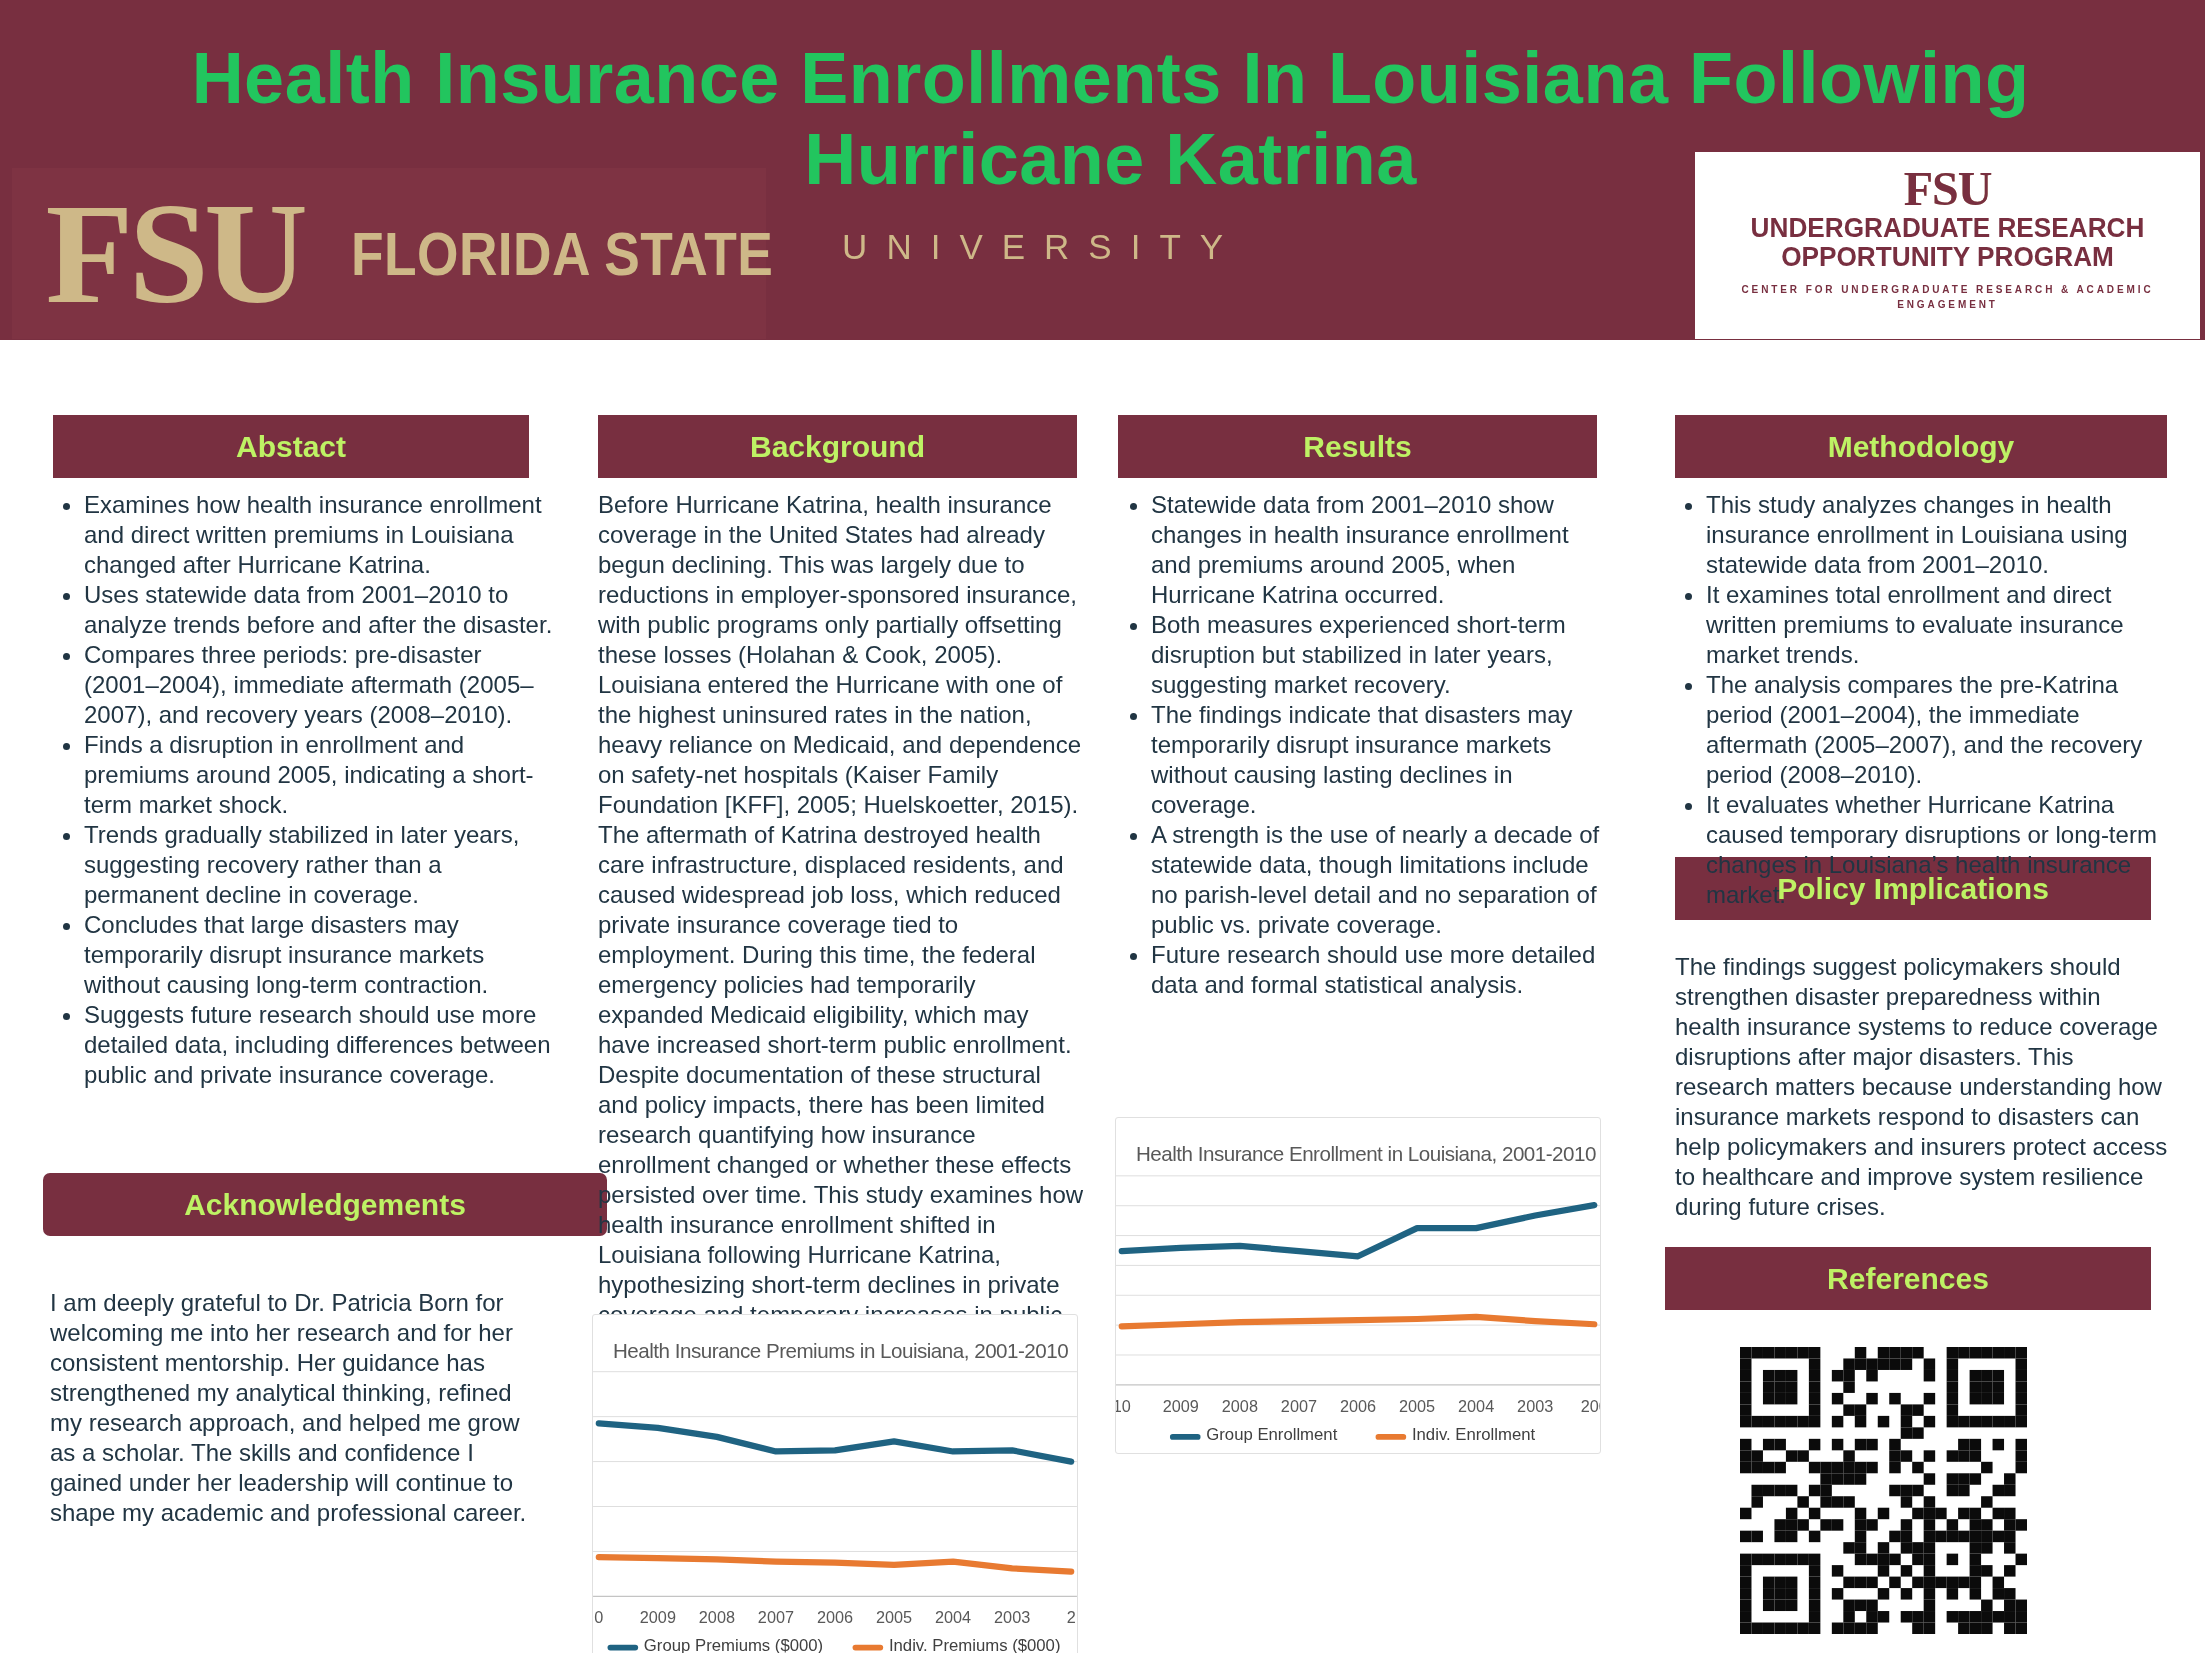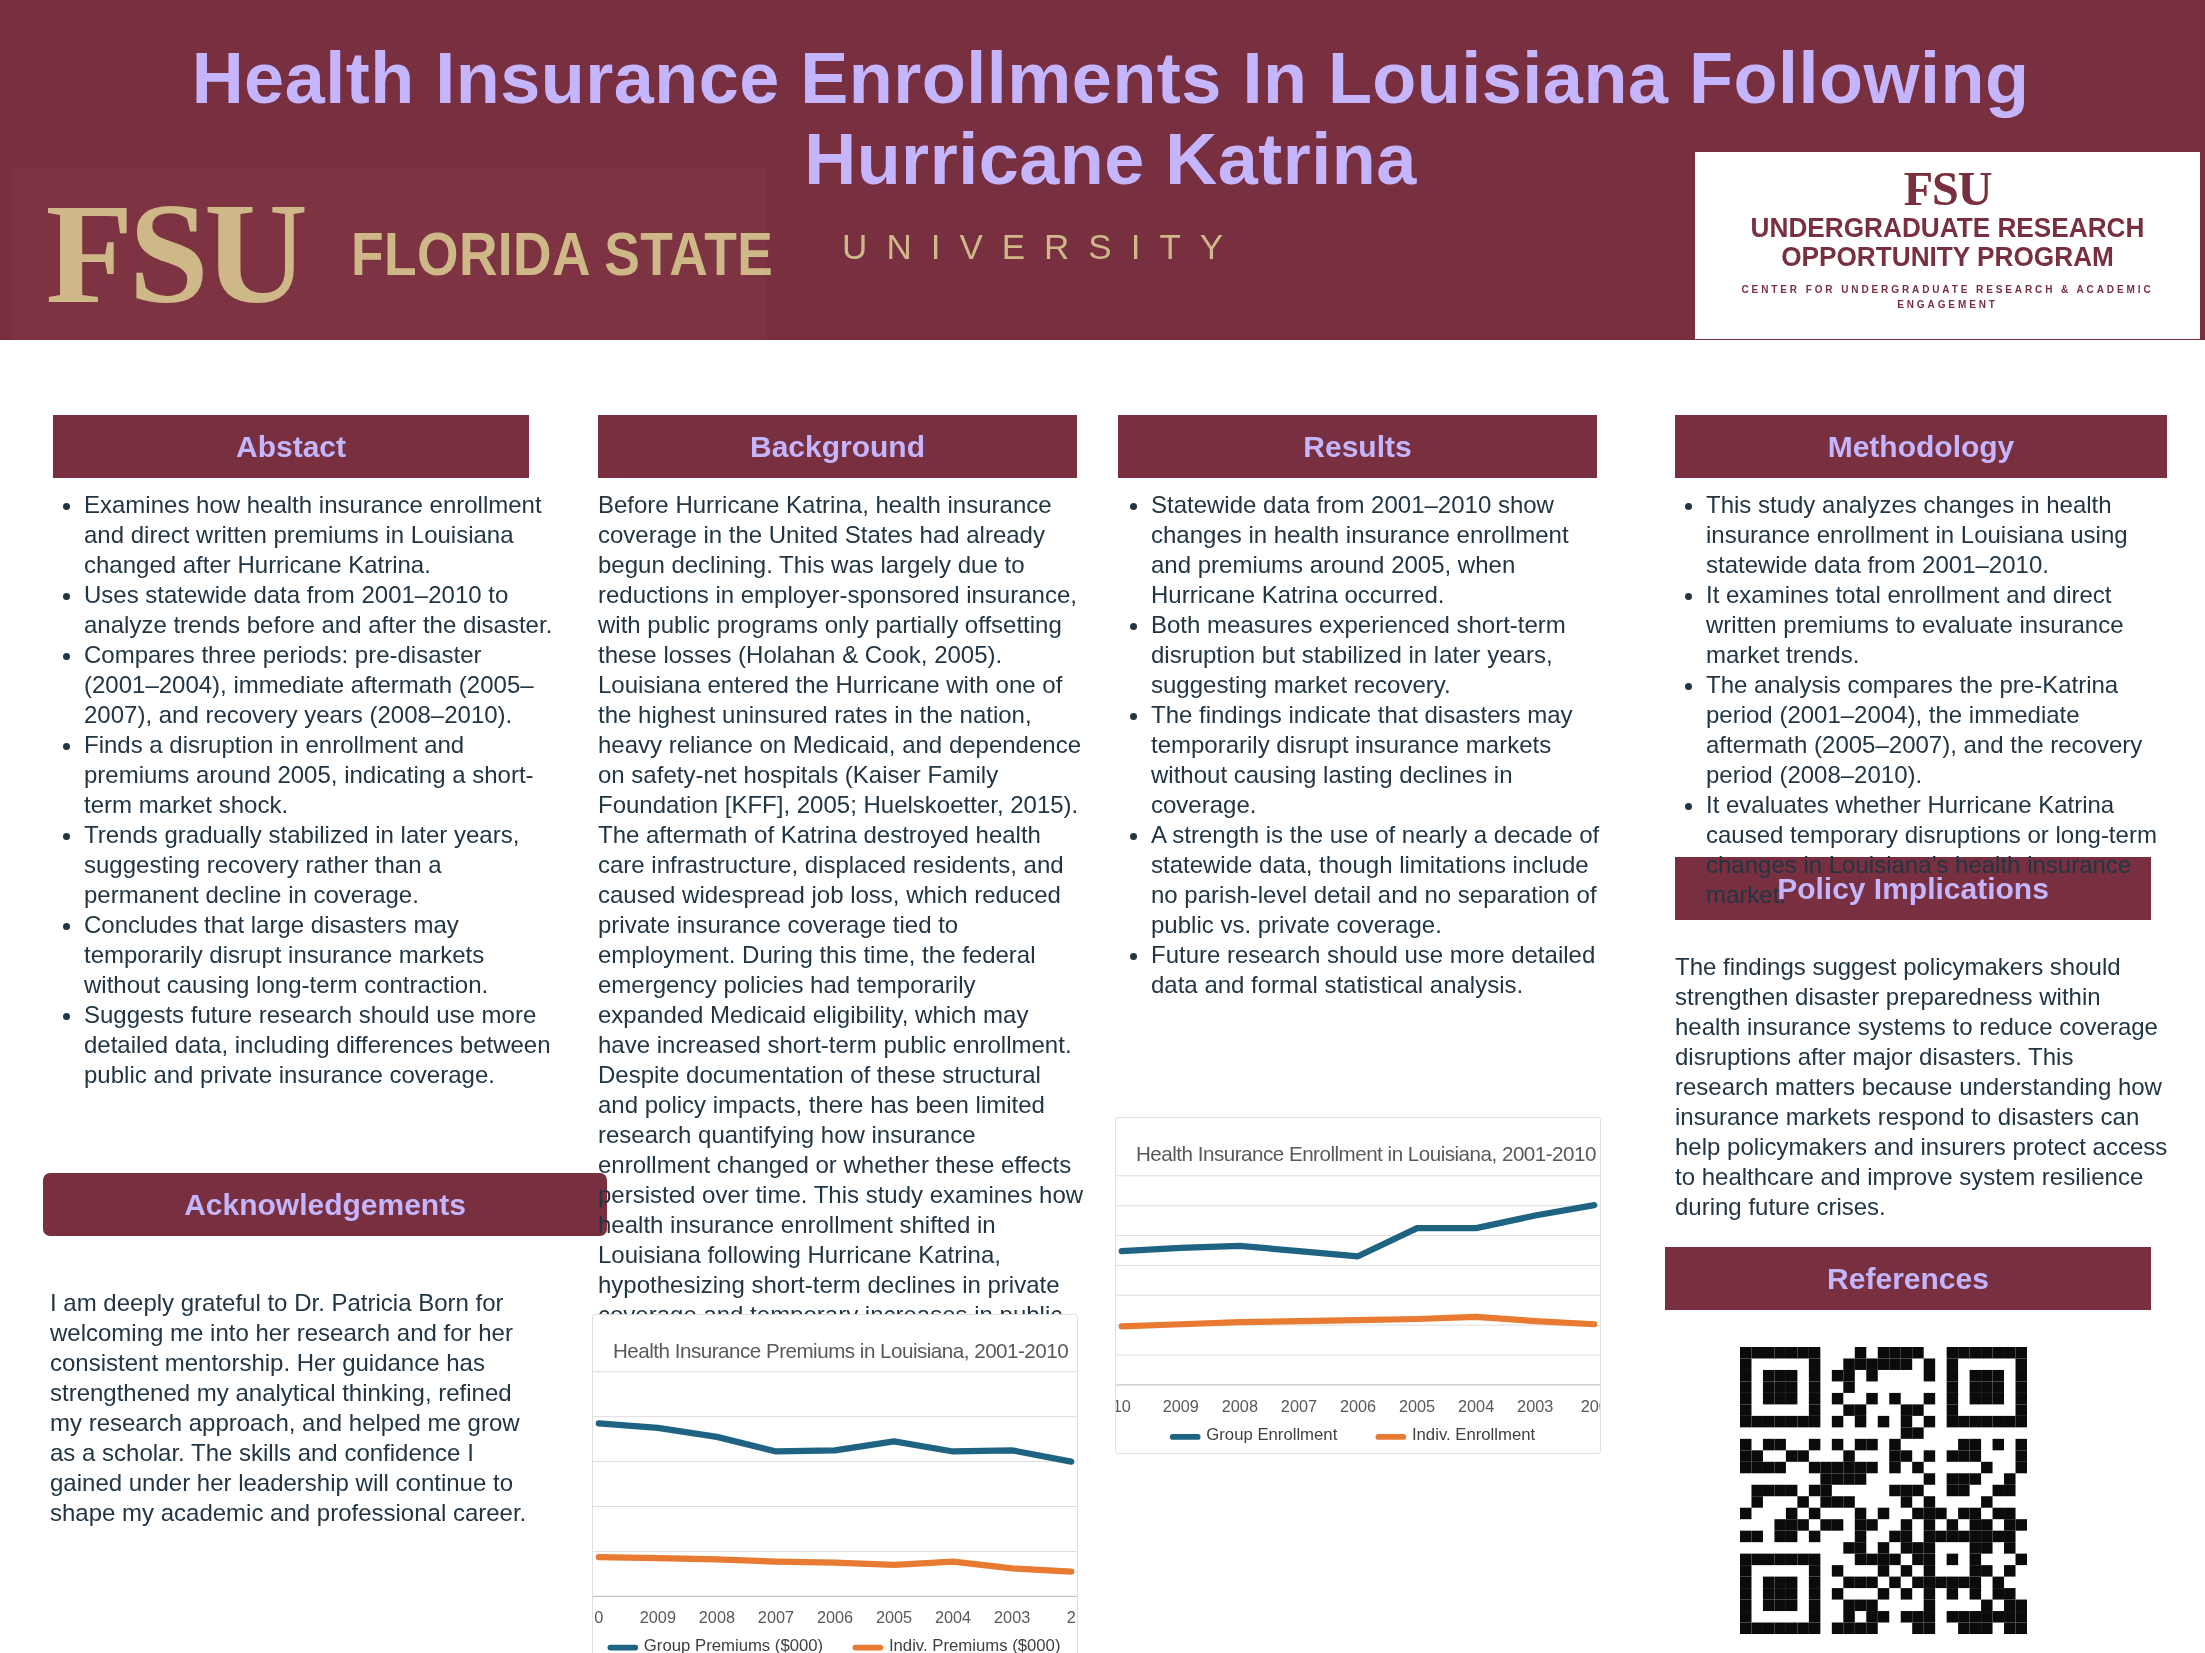--- a/index.html
+++ b/index.html
@@ -3,21 +3,21 @@
 <meta charset="utf-8">
 <style>
   html,body{margin:0;padding:0;background:#ffffff;}
   .poster{
     position:relative;width:2205px;height:1654px;overflow:hidden;background:#ffffff;
     font-family:"Liberation Sans","DejaVu Sans",sans-serif;color:#213543;
   }
   
   .header-band{position:absolute;left:0;top:0;width:2205px;height:340px;background:#782F40;}
   .poster-title{position:absolute;left:16px;right:0;top:38px;text-align:center;
-    color:#c4b5fd;font-size:72px;line-height:81px;font-weight:700;letter-spacing:0.5px;}
+    color:#22c55e;font-size:72px;line-height:81px;font-weight:700;letter-spacing:0.5px;}
   .author-line{position:absolute;left:0;right:0;top:286px;text-align:center;color:#ffffff;
     font-size:27px;font-weight:700;}
   .author-underline{text-decoration:underline;text-decoration-thickness:2.4px;text-underline-offset:6.7px;}
   .fsu-logo-block{position:absolute;left:11.5px;top:168px;width:754px;height:171px;
     background:#7E3343;display:flex;align-items:center;}
   .fsu-monogram{font-family:"Liberation Serif","DejaVu Serif",serif;font-weight:700;
     font-size:144px;line-height:144px;color:#CEB888;margin-left:34px;letter-spacing:-4.8px;}
   .fsu-divider{width:3.4px;height:130px;background:#CEB888;margin:0 25px 0 23px;}
   .fsu-wordmark{display:flex;flex-direction:row;}
   .fsu-wordmark-1{font-size:62px;line-height:62px;font-weight:700;color:#CEB888;
@@ -25,21 +25,21 @@
   .fsu-wordmark-2{font-size:35px;line-height:40px;font-weight:400;color:#CEB888;
     letter-spacing:19px;margin-top:4.8px;white-space:nowrap;}
   .urop-card{position:absolute;left:1695px;top:152px;width:505px;height:187px;background:#ffffff;
     text-align:center;color:#782F40;}
   .urop-monogram{font-family:"Liberation Serif","DejaVu Serif",serif;font-weight:700;
     font-size:48px;line-height:50px;margin-top:12.4px;letter-spacing:-1px;color:#782F40;
     text-shadow:0 0 0.5px #CEB888;}
   .urop-line{font-weight:700;font-size:27px;line-height:29px;transform:scaleX(0.97);}
   .urop-sub{font-size:10px;line-height:14.4px;letter-spacing:2.9px;margin-top:11px;font-weight:700;}
   
-  .sec-bar{position:absolute;height:63px;background:#782F40;color:#c4b5fd;display:flex;
+  .sec-bar{position:absolute;height:63px;background:#782F40;color:#bef264;display:flex;
     align-items:center;justify-content:center;font-size:30px;font-weight:700;}
   #bar-abstract{left:53px;top:415px;width:476px;}
   #bar-background{left:598px;top:415px;width:479px;}
   #bar-results{left:1118px;top:415px;width:479px;}
   #bar-methodology{left:1675px;top:415px;width:492px;}
   #bar-acknowledgements{left:43px;top:1173px;width:564px;border-radius:7px;}
   #bar-policy{left:1675px;top:857px;width:476px;}
   #bar-references{left:1665px;top:1247px;width:486px;}
   
   .body-text{position:absolute;font-size:24px;line-height:30px;color:#213543;}

